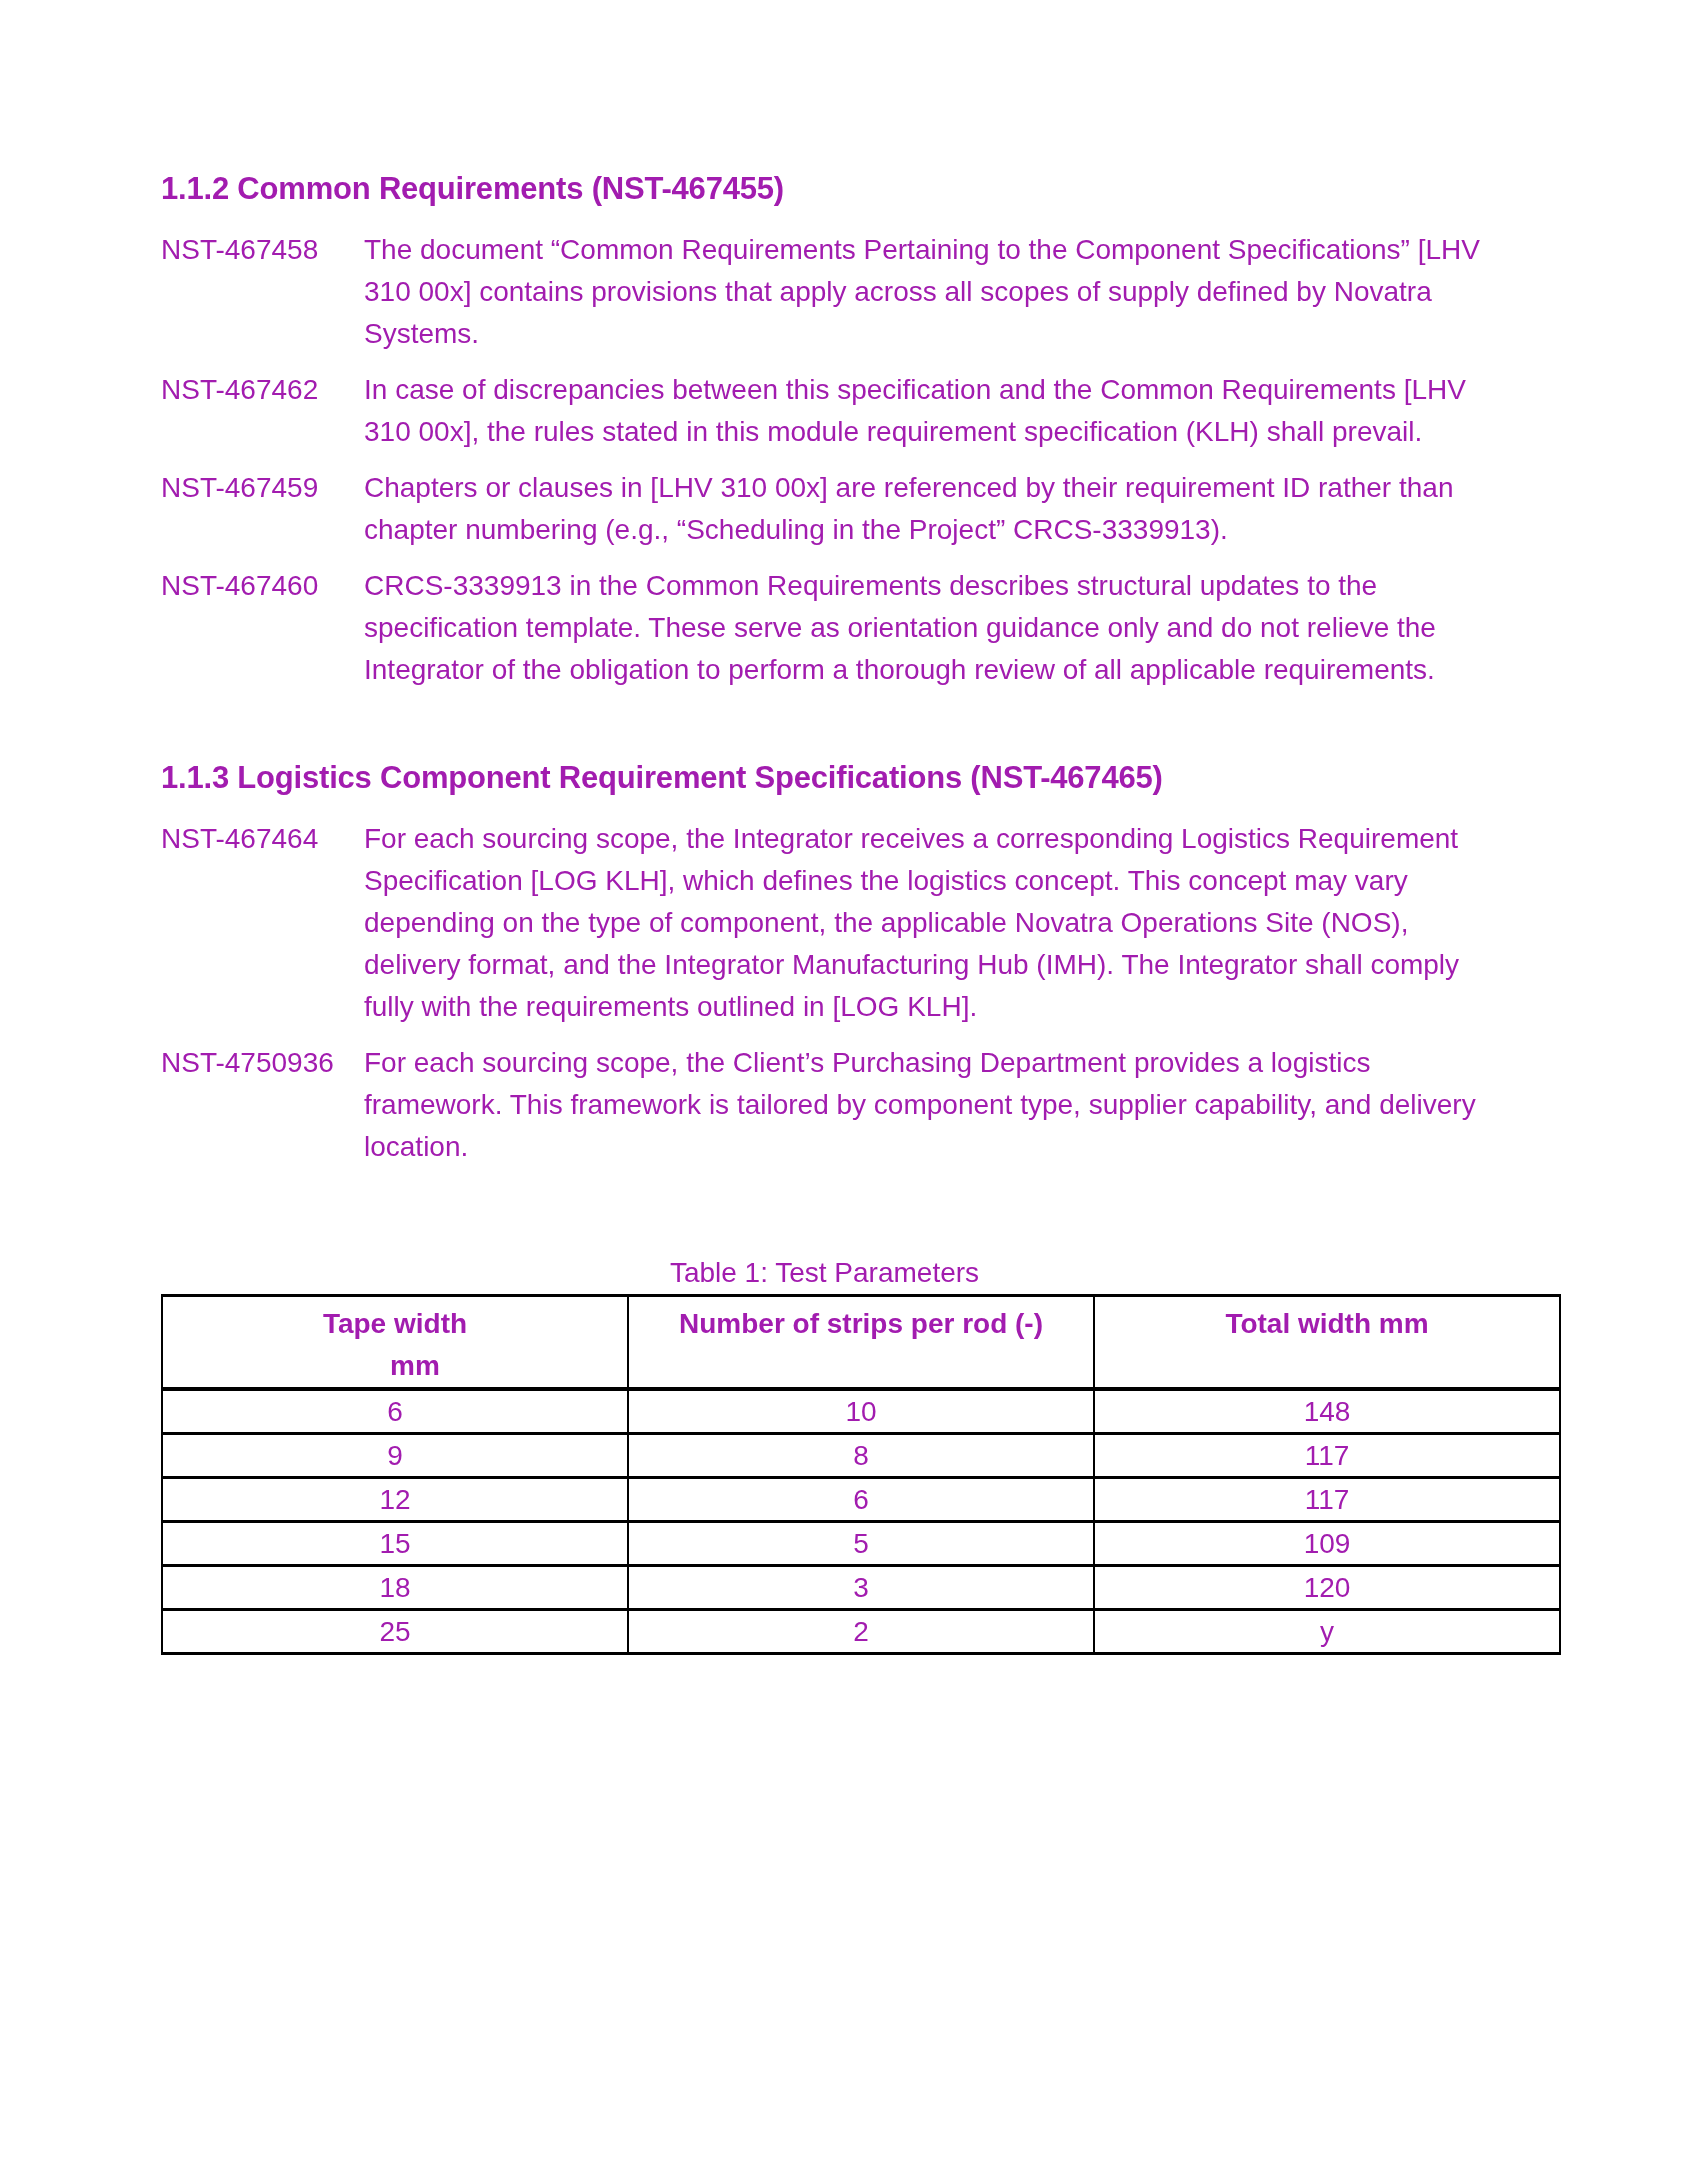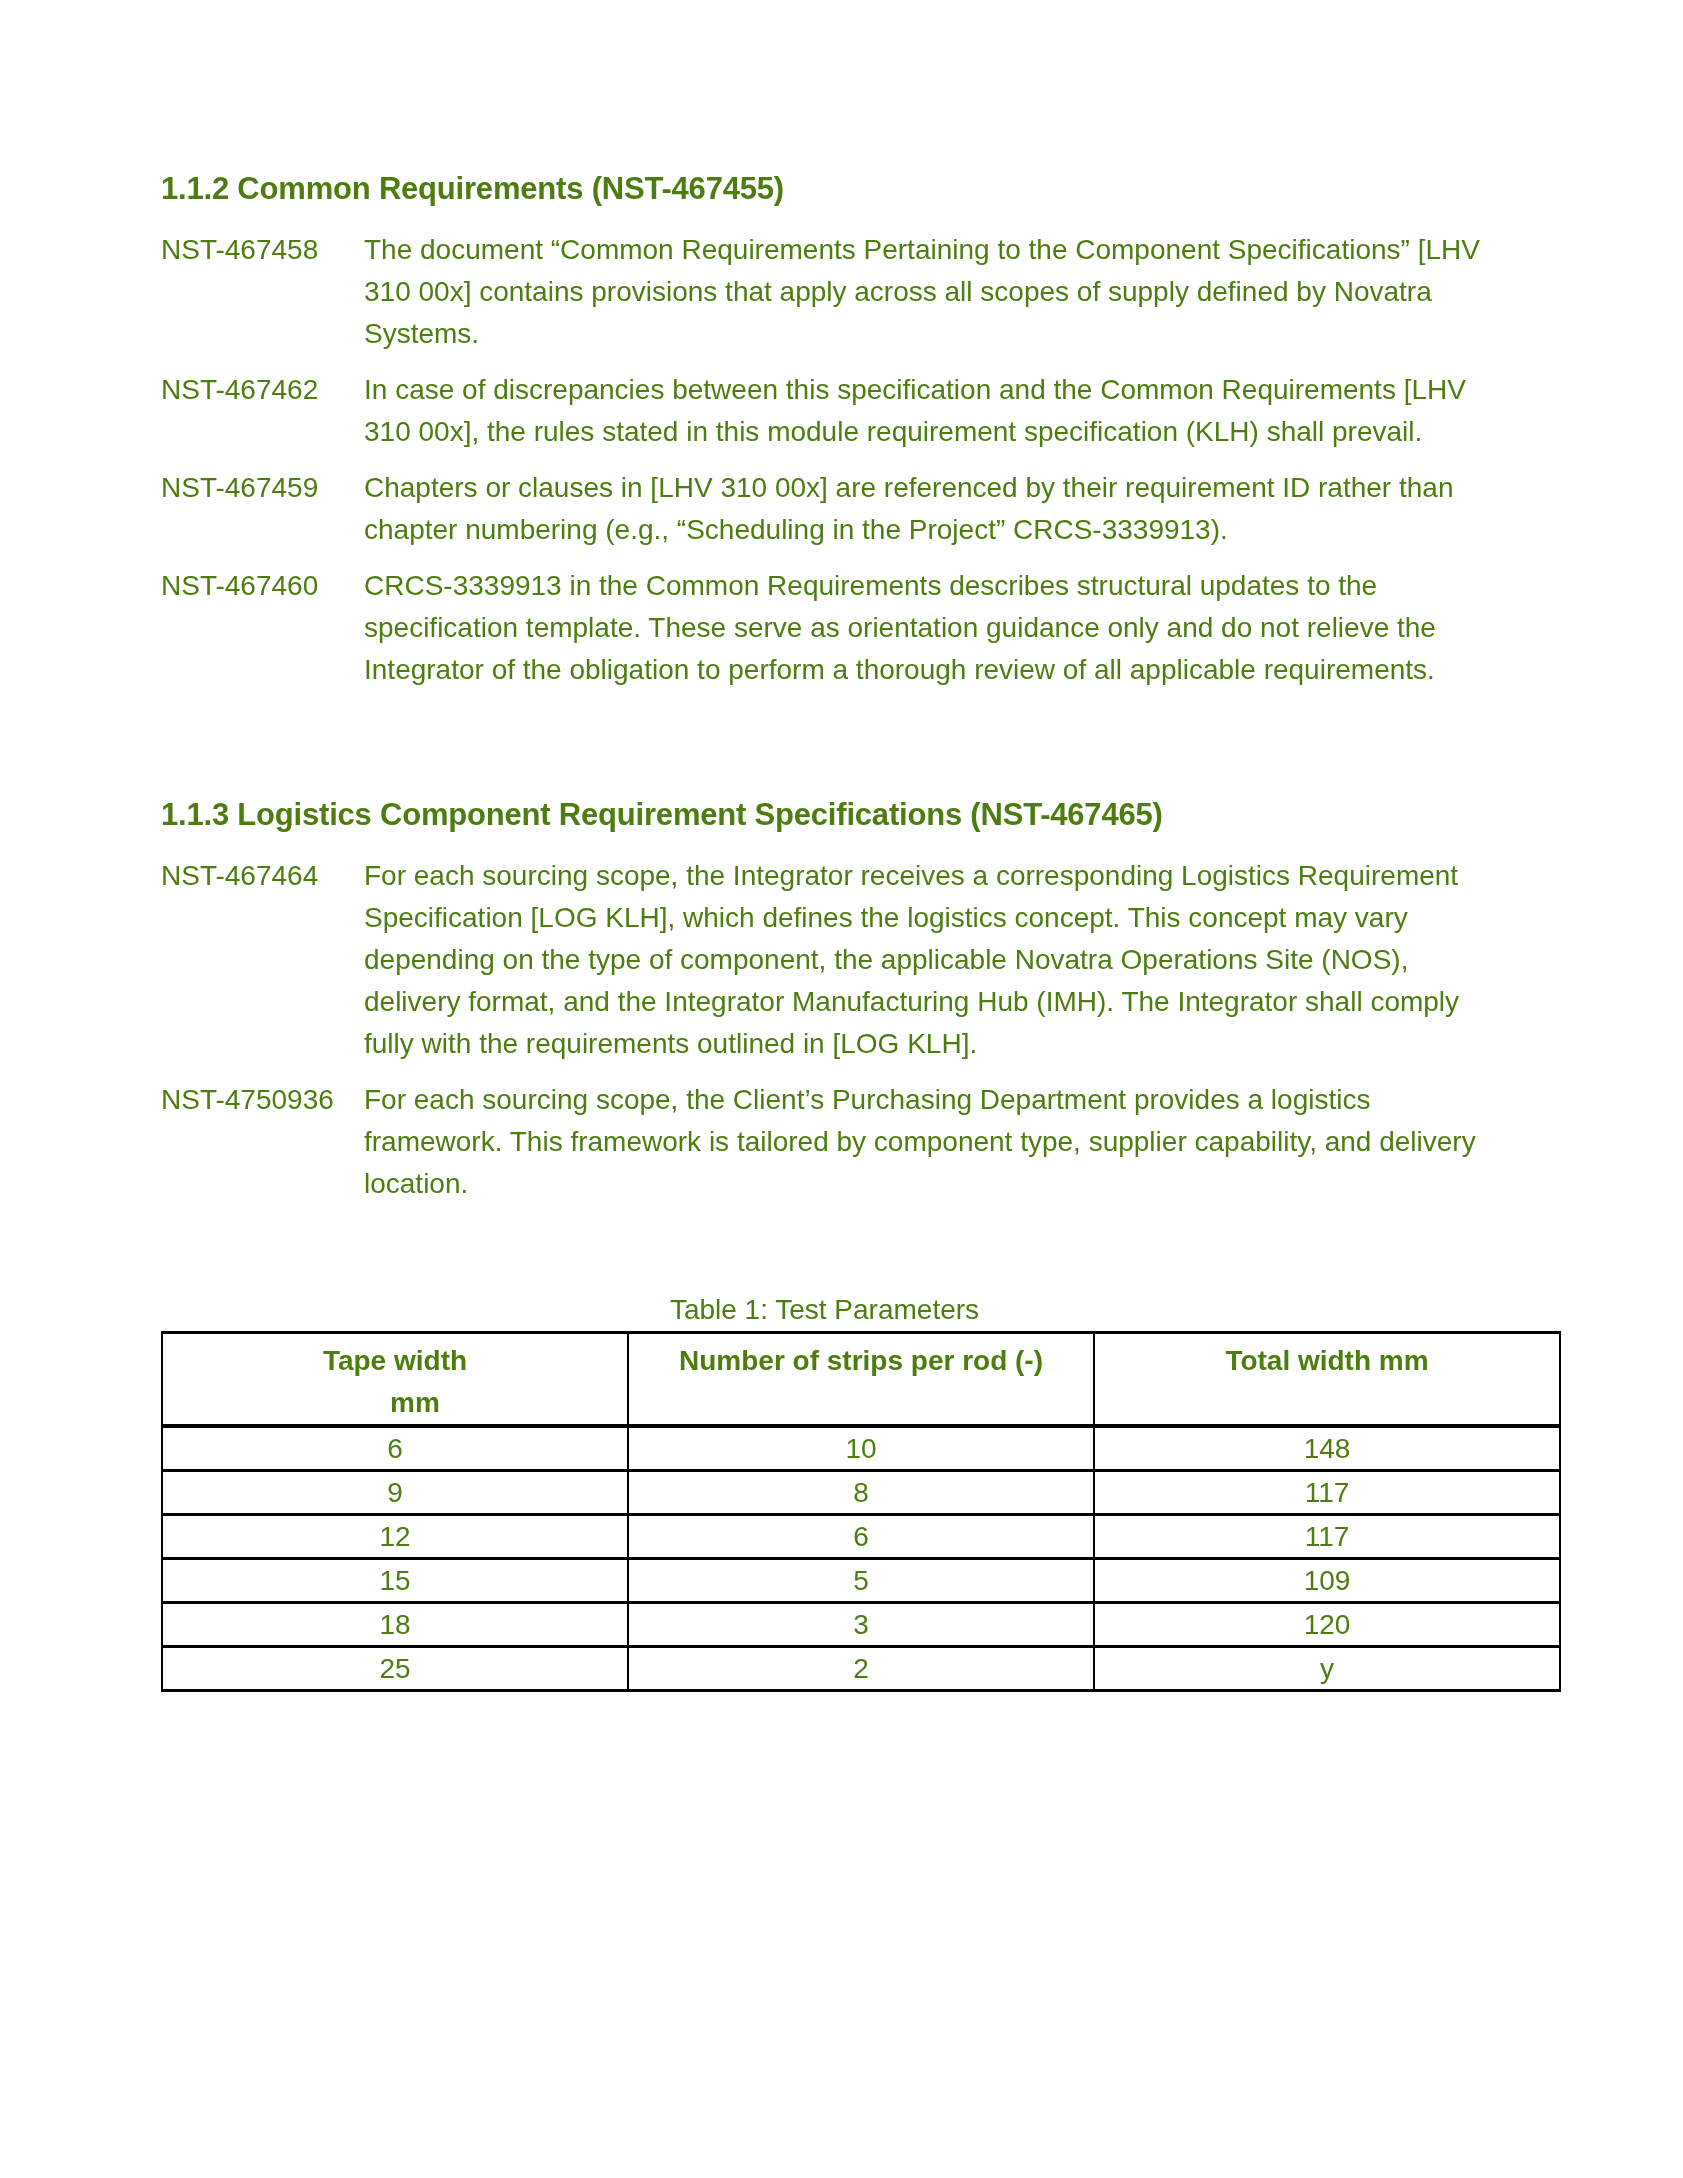--- a/index.html
+++ b/index.html
@@ -5,42 +5,42 @@
   html, body {
     margin: 0;
     padding: 0;
     background: #ffffff;
   }
   .page {
     position: relative;
     width: 1683px;
     height: 2178px;
     background: #ffffff;
-    color: #4d7c0f;
+    color: #a21caf;
     font-family: "Liberation Sans", sans-serif;
     overflow: hidden;
   }
   .content {
     position: absolute;
     left: 161px;
     top: 149px;
     width: 1400px;
   }
   .section-heading {
     margin: 0;
     font-size: 31px;
     font-weight: bold;
     line-height: 40px;
     letter-spacing: -0.2px;
   }
   .section-heading.first {
     margin-top: 20px;
   }
   .section-heading.second {
-    margin-top: 104px;
+    margin-top: 67px;
   }
   .req {
     display: flex;
     margin-top: 20px;
     font-size: 28px;
     line-height: 42px;
   }
   .req + .req {
     margin-top: 14px;
   }

